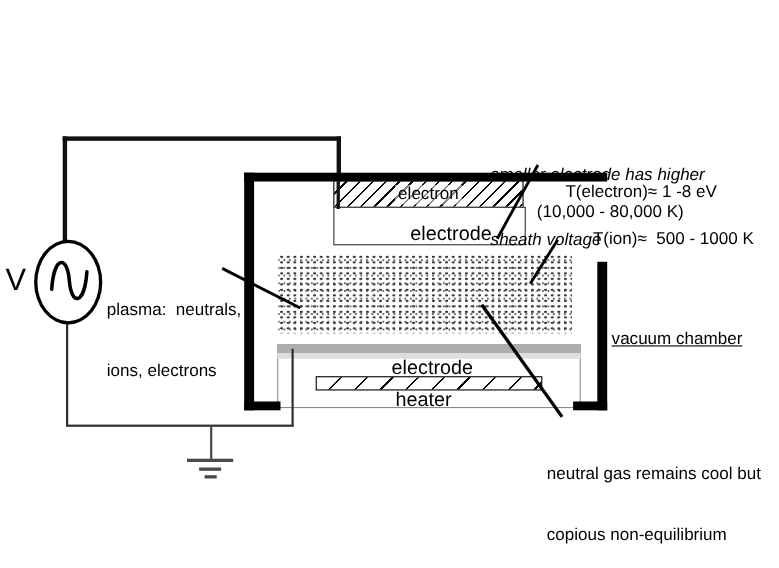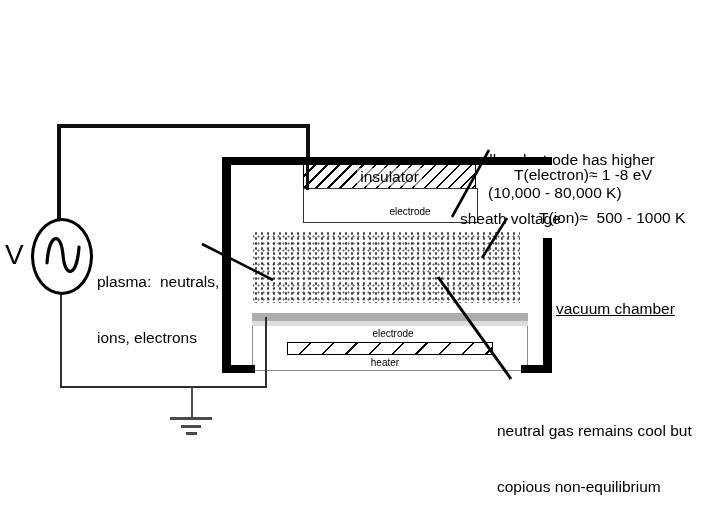--- a/index.html
+++ b/index.html
@@ -39,21 +39,21 @@
     position:absolute;left:252px;top:313px;width:276px;height:58px;box-sizing:border-box;
     border:1.5px solid #8a8a8a;background:#fff;
   }
   #assembly-bar-dark{position:absolute;left:252px;top:313px;width:276px;height:8px;background:#adadad;}
   #assembly-bar-light{position:absolute;left:252px;top:321px;width:276px;height:5px;background:#ddd;}
   #heater-bar{
     position:absolute;left:287px;top:342px;width:206px;height:13px;box-sizing:border-box;
     border:1.5px solid #000;
     background:repeating-linear-gradient(135deg,#fff 0 15px,#000 15px 16.5px);
   }
-  .center-lbl{position:absolute;text-align:center;font-size:10px;line-height:18px;}
+  .center-lbl{position:absolute;text-align:center;font-size:18px;line-height:18px;}
   svg.overlay{position:absolute;left:0;top:0;width:708px;height:516px;pointer-events:none;}
 </style>
 </head>
 <body>
 
 <div id="stage">
 
   <div class="wire" style="left:57px;top:124px;width:4px;height:95px;background:#111;"></div>
   <div class="wire" style="left:57px;top:124px;width:253px;height:4px;background:#111;"></div>
   <div class="wire" style="left:306px;top:124px;width:4px;height:66px;background:#111;"></div>
@@ -81,21 +81,21 @@
 
   <div class="wire" style="left:265px;top:317px;width:2px;height:70px;"></div>
 
   <div class="wall" style="left:222px;top:157px;width:330px;height:8px;"></div>
   <div class="wall" style="left:222px;top:157px;width:9px;height:216px;"></div>
   <div class="wall" style="left:222px;top:365px;width:33px;height:8px;"></div>
   <div class="wall" style="left:543px;top:238px;width:9px;height:135px;"></div>
   <div class="wall" style="left:521px;top:365px;width:31px;height:8px;"></div>
 
   <div id="insulator-box">
-    <span>insulator</span>
+    <span>electron</span>
   </div>
   <div id="top-electrode-box"></div>
   <div class="center-lbl" style="left:350px;top:203px;width:120px;">electrode</div>
 
   <div class="wire" style="left:306px;top:165px;width:3px;height:25px;background:#111;"></div>
 
   <div id="plasma-region"></div>
 
   <svg class="overlay">
     <line x1="202" y1="244" x2="273" y2="280" stroke="#000" stroke-width="2.6"></line>
@@ -103,21 +103,21 @@
     <line x1="507" y1="218" x2="482" y2="258" stroke="#000" stroke-width="2.6"></line>
     <line x1="438" y1="277" x2="511" y2="379" stroke="#000" stroke-width="3"></line>
   </svg>
 
 
   <div class="txt" style="left:97px;top:236px;">
     <div>plasma:  neutrals,</div>
     <div>ions, electrons</div>
   </div>
 
-  <div class="txt" style="left:460px;top:111px;line-height:19.5px;">
+  <div class="txt" style="left:446px;top:111px;line-height:19.5px;font-style:italic;">
     <div>smaller electrode has higher</div>
     <div>sheath voltage</div>
   </div>
 
   <div class="txt" style="left:514px;top:166px;">T(electron)≈ 1 -8 eV</div>
   <div class="txt" style="left:488px;top:184px;">(10,000 - 80,000 K)</div>
   <div class="txt" style="left:513px;top:209px;margin-left:26px;">T(ion)≈  500 - 1000 K</div>
 
   <div class="txt" style="left:556px;top:300px;text-decoration:underline;">vacuum chamber</div>
 

